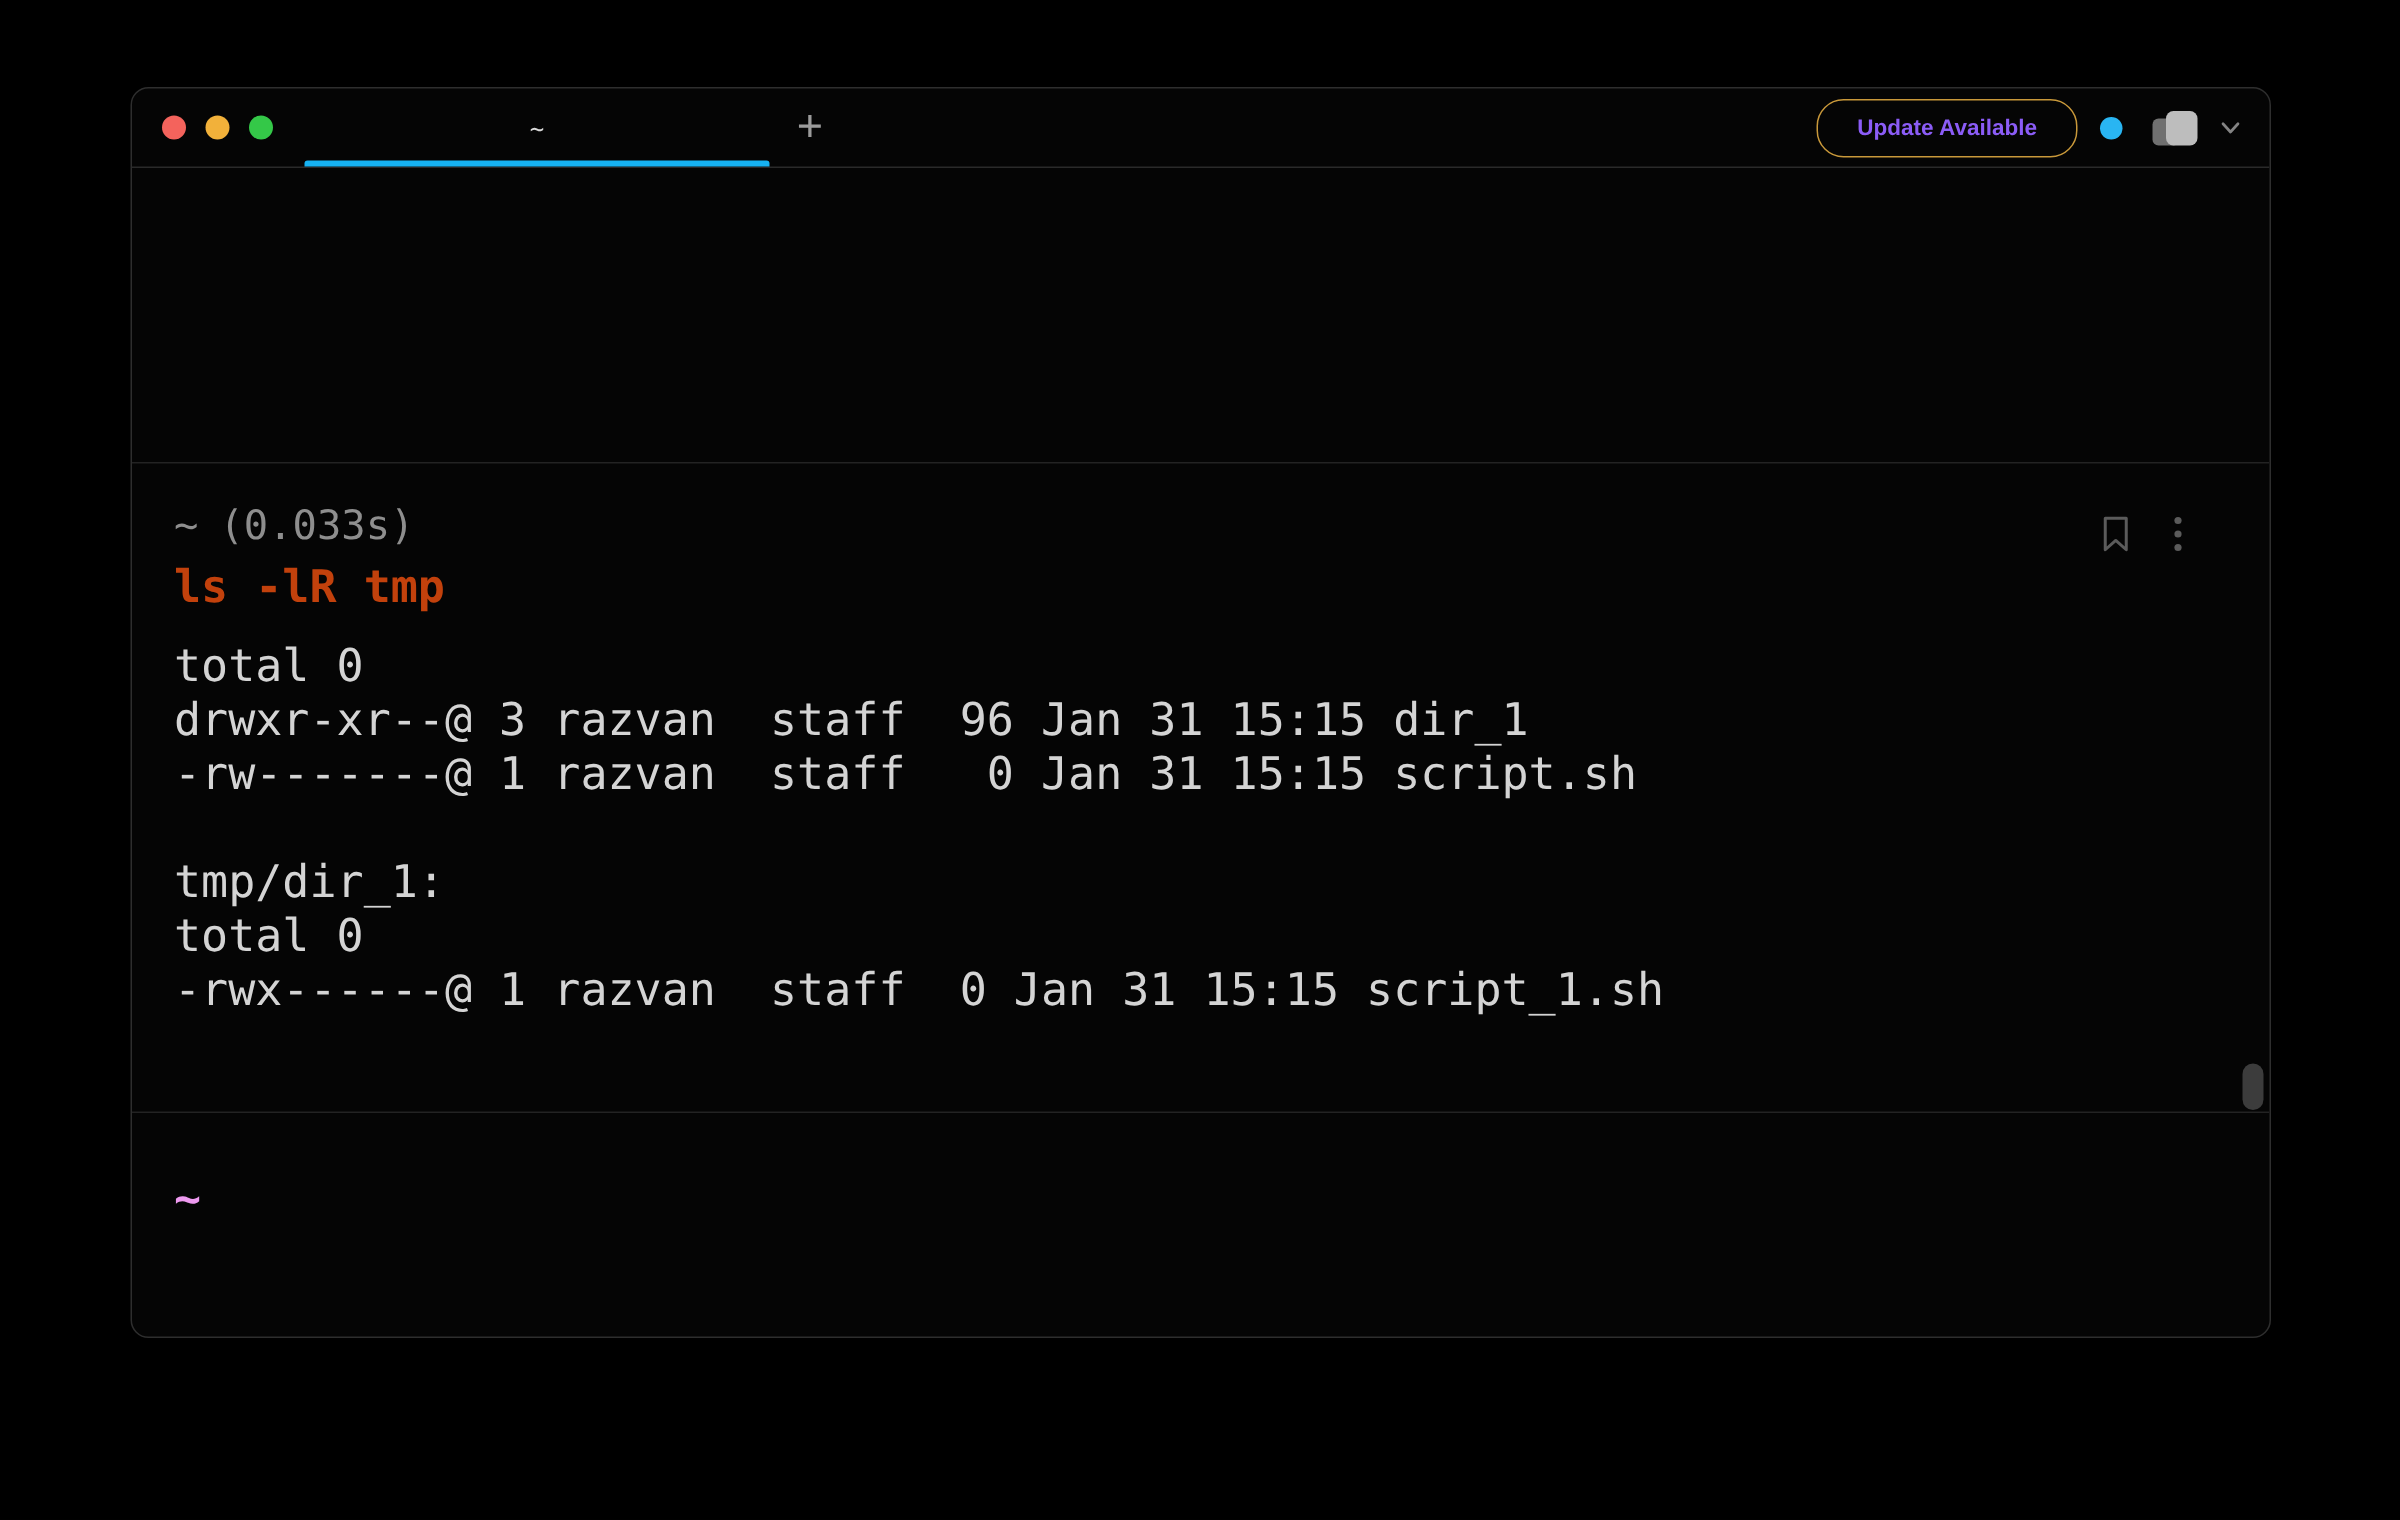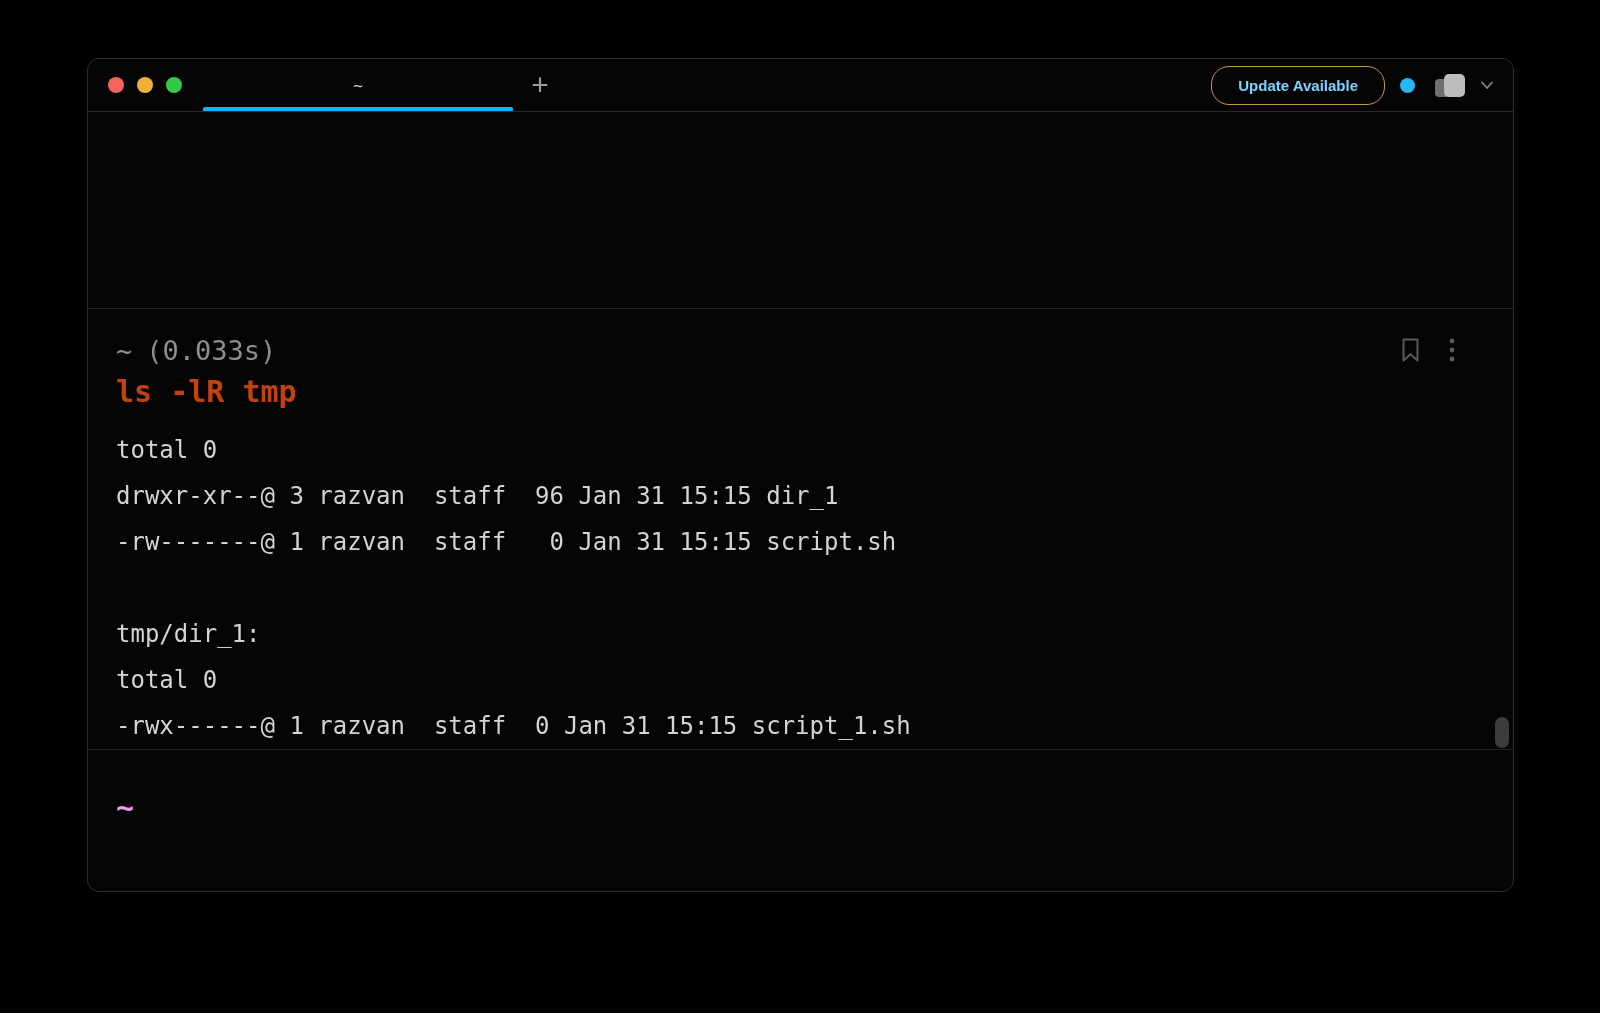--- a/index.html
+++ b/index.html
@@ -53,21 +53,21 @@
     background: none; border: none;
     color: #9b9b9b; font-size: 30px; font-weight: 200;
     width: 46px; height: 52px; line-height: 48px;
     margin-left: 4px; padding: 0;
     cursor: pointer; font-family: "Liberation Sans", sans-serif;
   }
   .titlebar-right { margin-left: auto; display: flex; align-items: center; gap: 15px; }
   .update-pill {
     background: transparent;
     border: 1.5px solid #c8983a;
-    color: #7dd3fc;
+    color: #8b5cf6;
     height: 39px; padding: 0 26px;
     border-radius: 18px;
     font-size: 15px; font-weight: 700;
     font-family: "Liberation Sans", sans-serif;
     cursor: pointer;
   }
   .notif-dot { width: 15px; height: 15px; border-radius: 50%; background: #29b5f2; }
   .stack-icon { display: block; margin-left: 3px; cursor: pointer; }
   .chevron-icon { display: block; cursor: pointer; margin-left: -4px; }
 
@@ -76,34 +76,34 @@
 
   .block {
     flex: 0 0 433px;
     box-sizing: border-box;
     position: relative;
     padding: 24px 28px 0 28px;
     border-bottom: 1px solid #232323;
     font-family: "DejaVu Sans Mono", monospace;
   }
   .block-header {
-    display: flex; justify-content: space-between; align-items: flex-start;
+    display: flex; justify-content: space-between; align-items: flex-end;
     height: 36px; line-height: 36px;
   }
   .block-context { color: #8e8e8e; font-size: 27px; letter-spacing: 0; }
   .block-context .dur { margin-left: 14px; }
   .block-actions { display: flex; gap: 27px; margin-right: 30px; margin-top: 4px; }
   .block-actions svg { display: block; cursor: pointer; }
   .command {
     color: #c2410c; font-weight: 700; font-size: 30px; line-height: 37px;
     margin-top: 4px;
   }
   .output {
     margin: 17px 0 0 0;
-    color: #d4d4d4; font-size: 24px; line-height: 46px;
+    color: #d4d4d4; font-size: 30px; line-height: 36px;
     white-space: pre;
     font-family: "DejaVu Sans Mono", monospace;
   }
   .scroll-thumb {
     position: absolute;
     right: 4px; bottom: 1px;
     width: 14px; height: 31px;
     border-radius: 7px;
     background: #3c3c3c;
     cursor: pointer;

